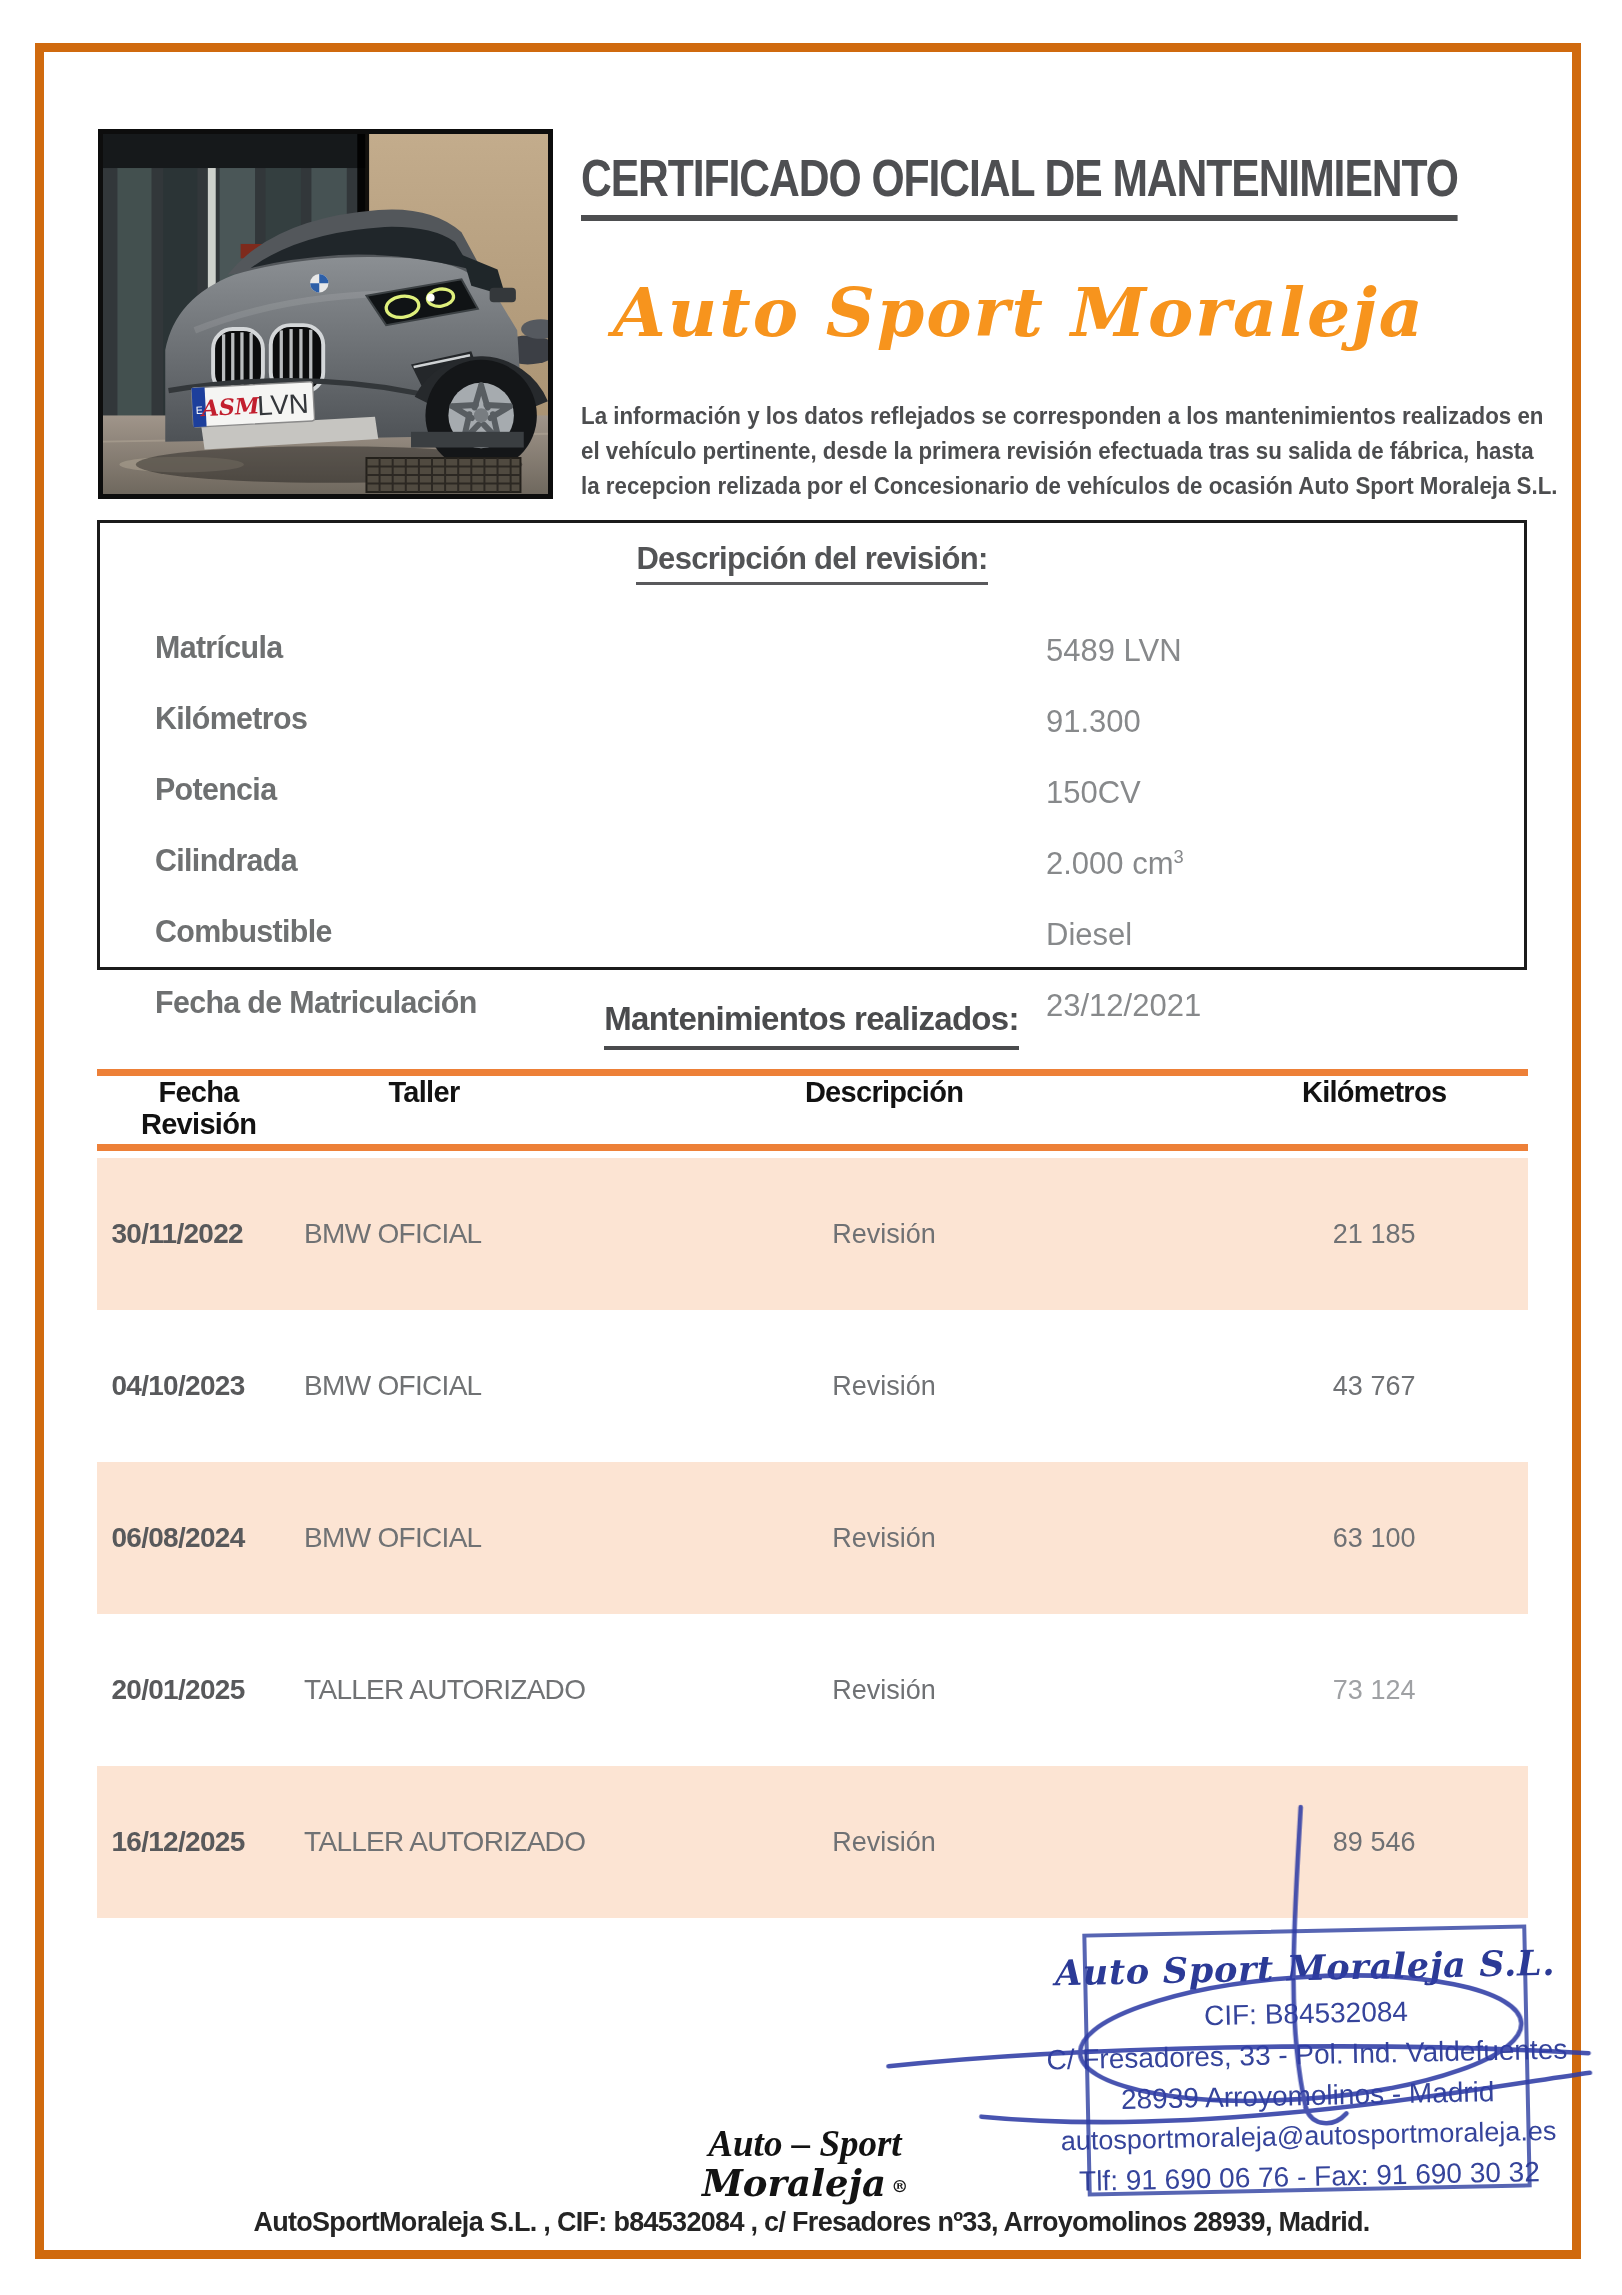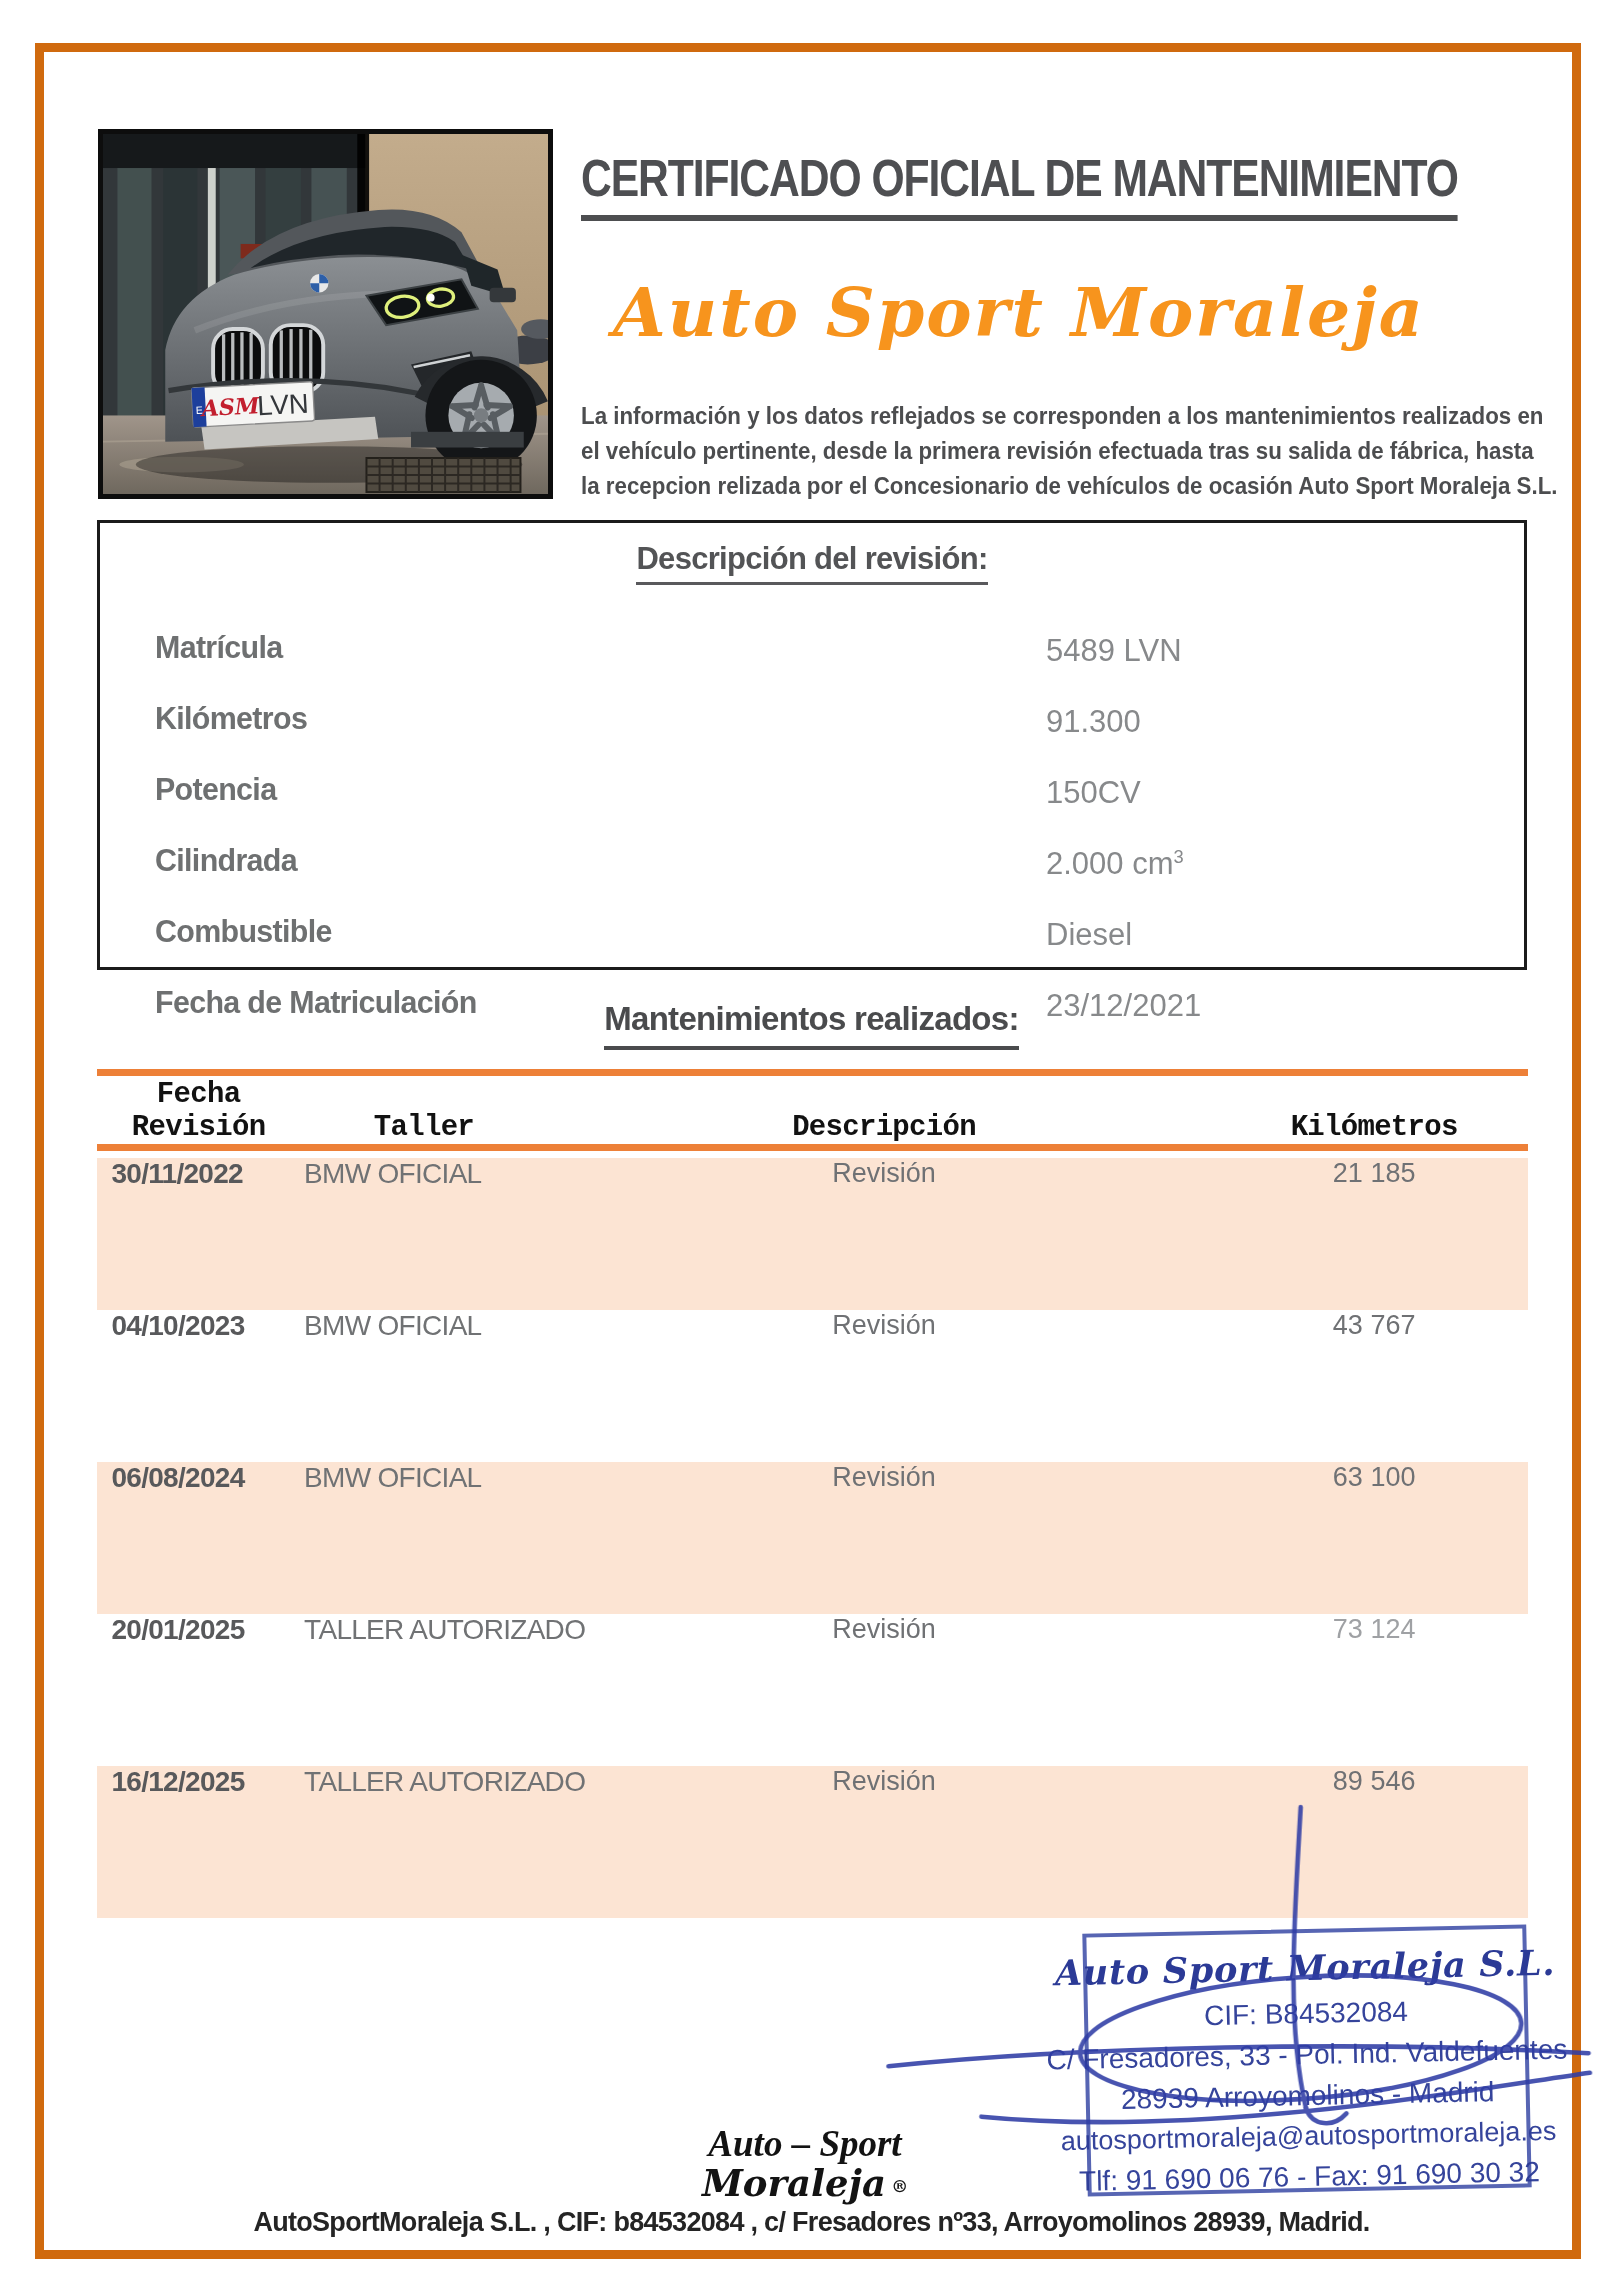--- a/index.html
+++ b/index.html
@@ -37,26 +37,26 @@
            transform:scaleX(.95);transform-origin:left center;white-space:nowrap;}
   .f-value{font-size:31px;color:#87898b;letter-spacing:0;padding-top:6.5px;white-space:nowrap;}
   .f-value sup{font-size:18.3px;}
 
   
   .maint-heading-wrap{position:absolute;left:0;top:1000px;width:1623px;text-align:center;}
   .maint-heading{display:inline-block;font-size:33px;font-weight:bold;color:#4a4b4d;
                  border-bottom:4.6px solid #4a4b4d;padding-bottom:7.9px;letter-spacing:-0.7px;}
   .mtable{position:absolute;left:97px;top:1069px;width:1431px;}
   .thead{display:flex;border-top:7.2px solid #ed8038;border-bottom:7.2px solid #ed8038;
-         align-items:flex-end;height:68px;font-family:Liberation Mono, monospace;}
+         align-items:flex-start;height:68px;}
   .th{font-size:29px;font-weight:bold;color:#121212;text-align:center;line-height:1.12;
       white-space:pre-line;letter-spacing:-0.7px;}
   .c1{width:14.2%;}.c2{width:17.3%;}.c3{width:47%;}.c4{width:21.5%;}
   .tbody{margin-top:7.2px;}
-  .row{display:flex;height:152px;}
+  .row{display:flex;align-items:center;height:152px;}
   .row:nth-child(odd){background:#fce4d3;}
   .cell{box-sizing:border-box;}
   .c-fecha{width:14.2%;padding-left:14.4px;font-size:28px;font-weight:bold;color:#58595b;
            letter-spacing:-0.7px;}
   .c-taller{width:17.3%;padding-left:3.9px;font-size:28px;color:#707274;letter-spacing:-0.7px;
             white-space:nowrap;}
   .c-desc{width:47%;text-align:center;font-size:27px;color:#6f7174;}
   .c-km{width:21.5%;text-align:center;font-size:27px;color:#6f7174;}
   .row:nth-child(4) .c-km{color:#9fa1a4;}
 

